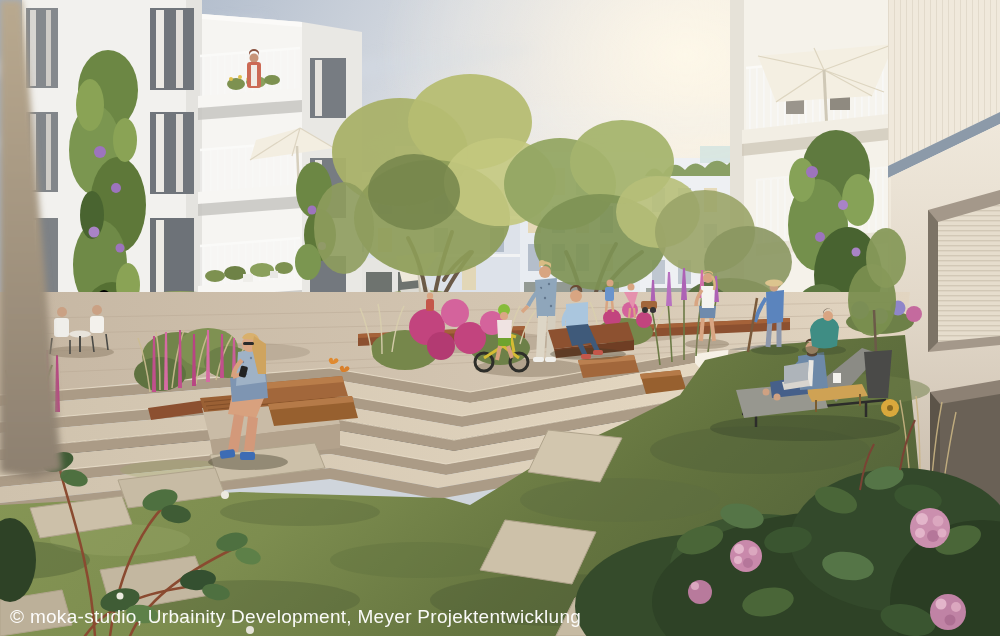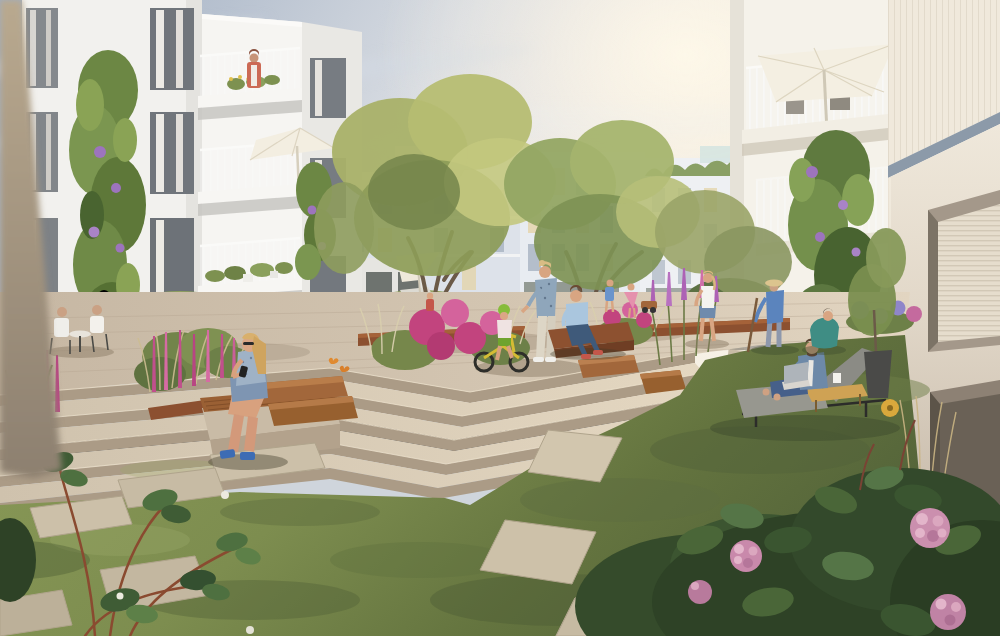--- a/index.html
+++ b/index.html
@@ -751,13 +751,14 @@
     <ellipse cx="142" cy="614" rx="16" ry="9" fill="#5d8048" transform="rotate(8 142 614)"></ellipse>
     <ellipse cx="10" cy="560" rx="26" ry="42" fill="#2e4226"></ellipse>
     <circle cx="225" cy="495" r="4" fill="#eceadf"></circle>
           <circle cx="120" cy="596" r="3.5" fill="#eceadf"></circle>
           <circle cx="250" cy="630" r="4" fill="#e4e2d6"></circle>
   </g>
   <polygon points="0,0 22,0 58,430 62,470 34,478 0,472" fill="url(#pillarG)" filter="url(#blur3)"></polygon>
 </g>
 </svg>
 
+<div class="caption">© moka-studio, Urbainity Development, Meyer Projektentwicklung</div>
 </div>
 
 </body></html>

